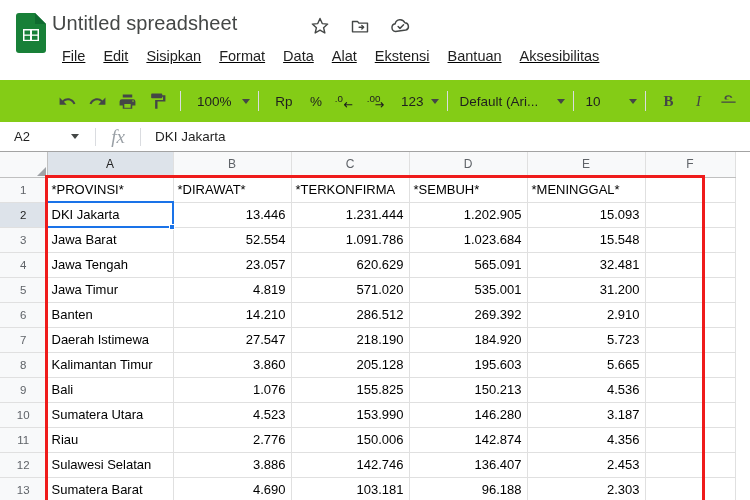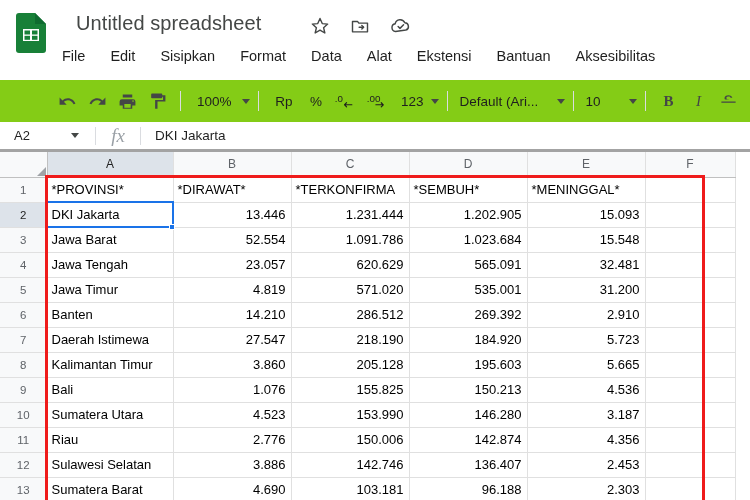--- a/index.html
+++ b/index.html
@@ -14,28 +14,28 @@
   }
   #app { position: relative; width: 750px; height: 500px; background:#fff; }
 
   
   .titlebar { position:relative; height:72px; padding:8px 0 0 0; background:#fff; }
   .logo {
     position:absolute; left:16px; top:13px; width:30px; height:40px;
   }
   .logo svg { display:block; }
   .doc-title {
-    position:absolute; left:76px; top:12px;
+    position:absolute; left:52px; top:12px;
     font-size:20px; color:#444746; letter-spacing:0.1px; white-space:nowrap;
   }
   .title-icons { position:absolute; left:310px; top:16px; display:flex; gap:18px; align-items:center; }
   .title-icons .ticon { width:22px; height:22px; color:#444746; cursor:pointer; }
   .title-icons .ticon svg { display:block; }
 
-  .menubar { position:absolute; left:62px; top:44px; display:flex; gap:7px; align-items:flex-start; white-space:nowrap; }
+  .menubar { position:absolute; left:62px; top:44px; display:flex; gap:0; align-items:flex-start; white-space:nowrap;text-decoration:underline; }
   .menu-item {
     font-size:14.5px; color:#1f1f1f; padding:2px 9px; border-radius:4px; cursor:pointer;
     line-height:20px;
   }
   .menu-item:first-child { padding-left:0; }
 
   
   .toolbar {
     position:absolute; left:0; top:80px; width:750px; height:42px;
     background:#84cc16; display:flex; align-items:center; padding-left:52px;
@@ -59,21 +59,21 @@
   .tb-pill { display:flex; align-items:center; cursor:pointer; flex:none; }
   .fontname { width:94px; font-size:13.5px; color:#1f1f1f; overflow:hidden; white-space:nowrap; }
   .fontsize { width:40px; font-size:13.5px; color:#1f1f1f; text-align:left; }
   .tb-bold { font-weight:bold; font-size:15px; font-family:"Liberation Serif", serif; }
   .tb-ital { font-style:italic; font-size:15px; font-family:"Liberation Serif", serif; }
 
   
   .formulabar {
     position:absolute; left:0; top:122px; width:750px; height:30px;
     background:#fff; display:flex; align-items:center;
-    border-bottom:3px solid #a3a3a3;
+    border-bottom:1px solid #a3a3a3;
   }
   .namebox {
     width:95px; height:30px; display:flex; align-items:center;
     padding-left:14px; font-size:13px; color:#1f1f1f; position:relative; cursor:text;
   }
   .namebox .caret { position:absolute; right:16px; }
   .fb-sep { width:1px; height:18px; background:#dadce0; }
   .fx {
     width:44px; display:flex; align-items:center; justify-content:center;
     font-family:"Liberation Serif", serif; font-style:italic; font-size:19px; color:#9aa0a6;

